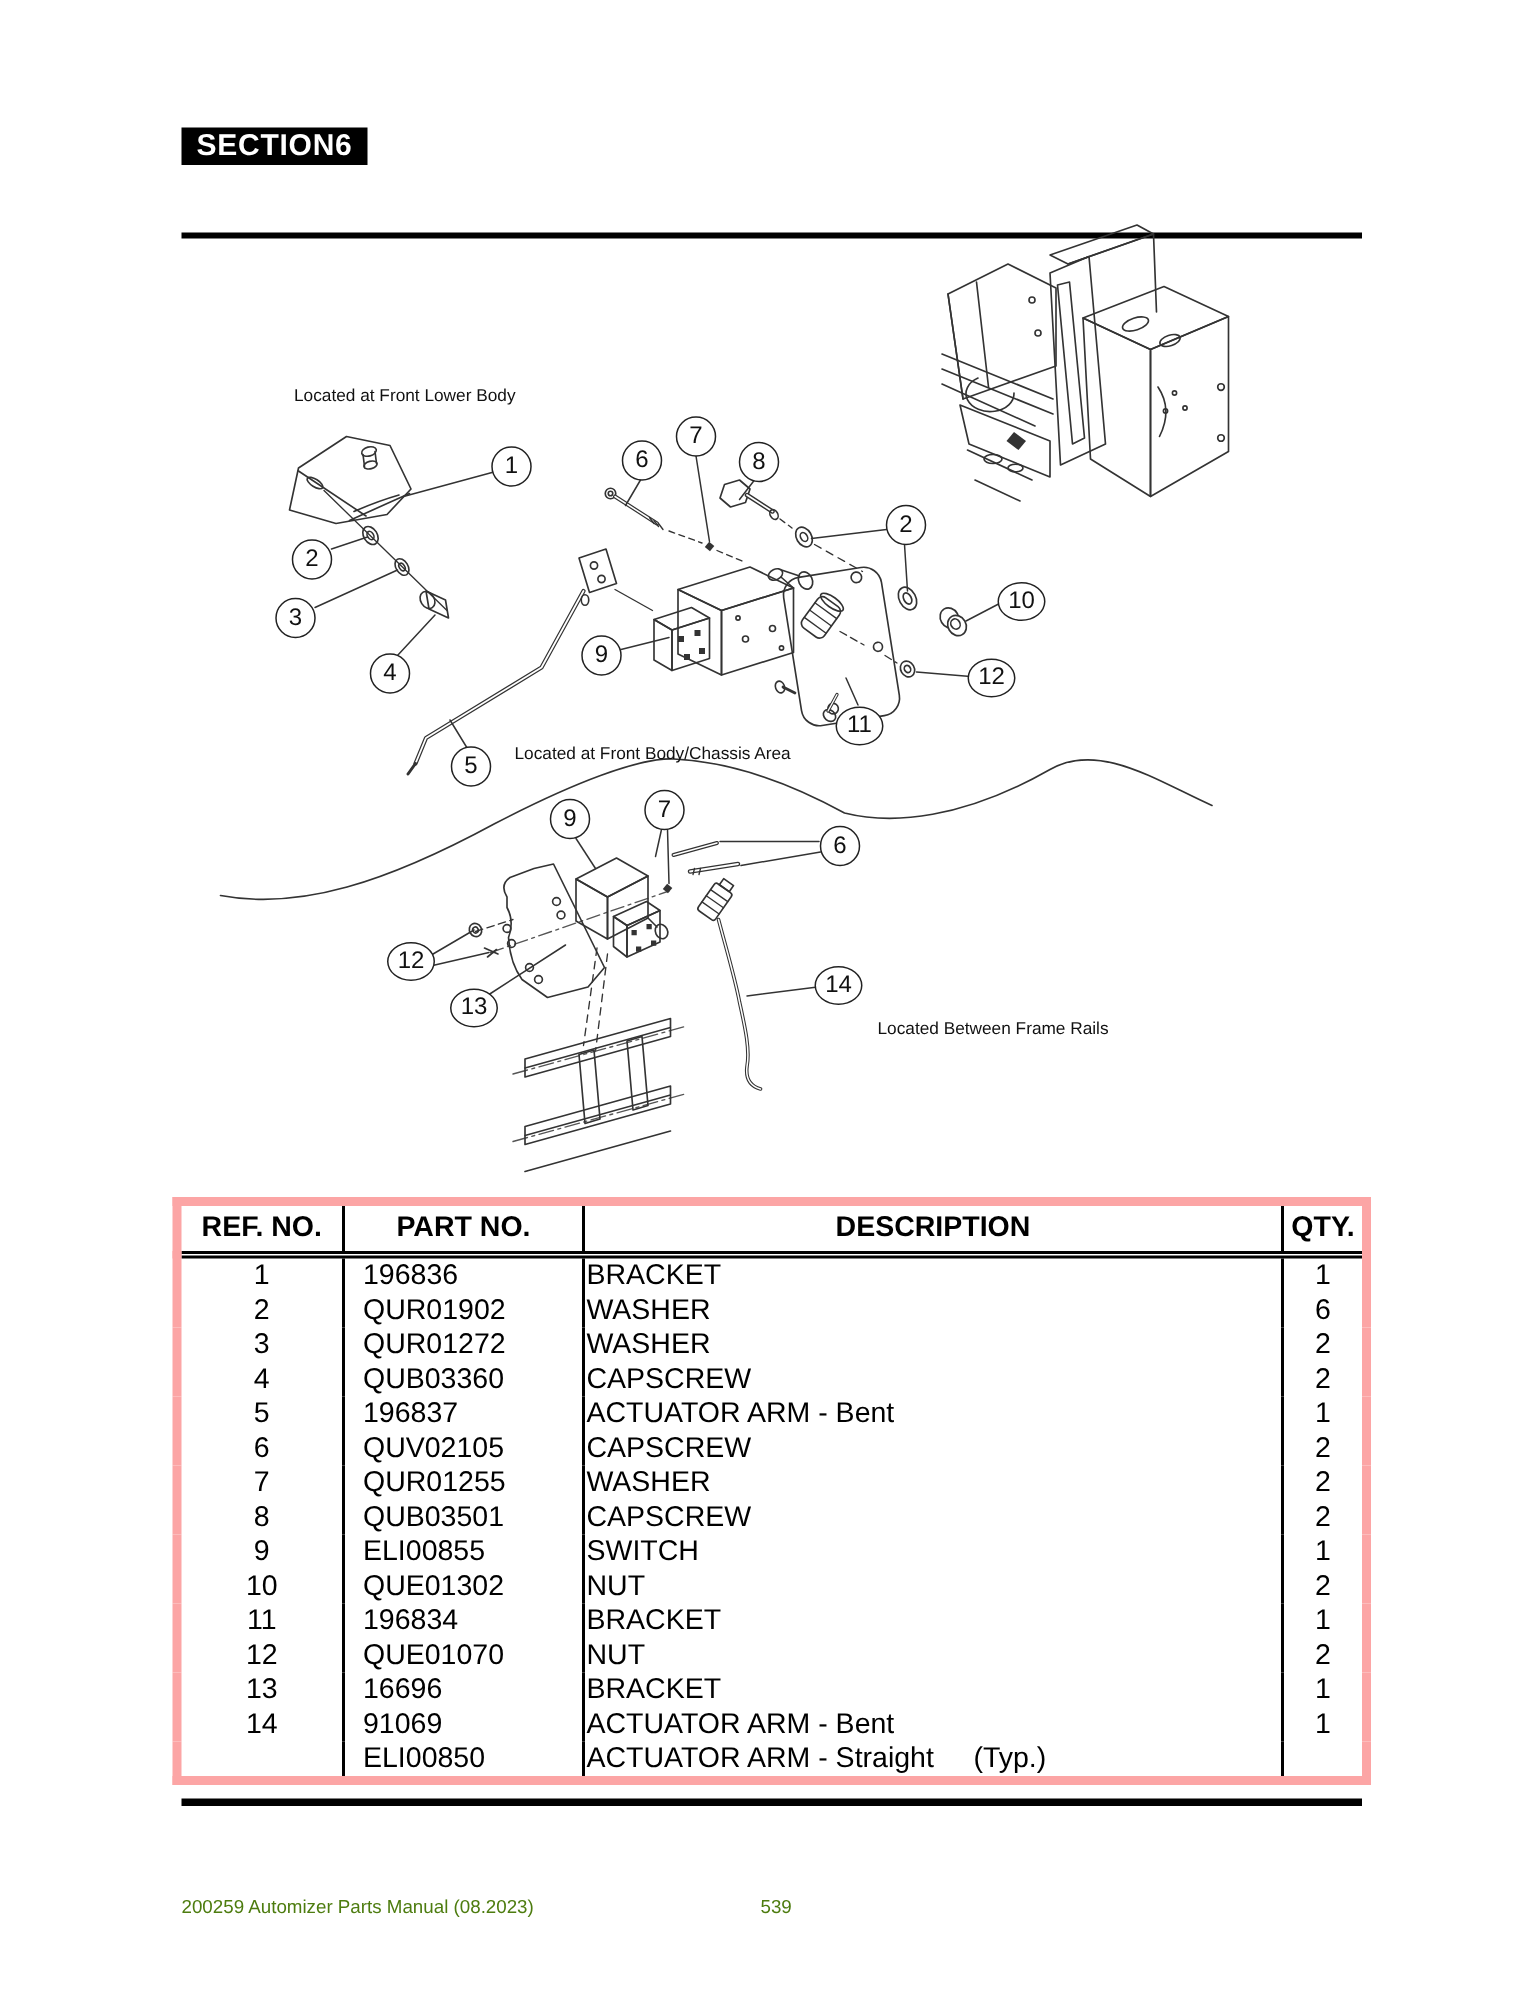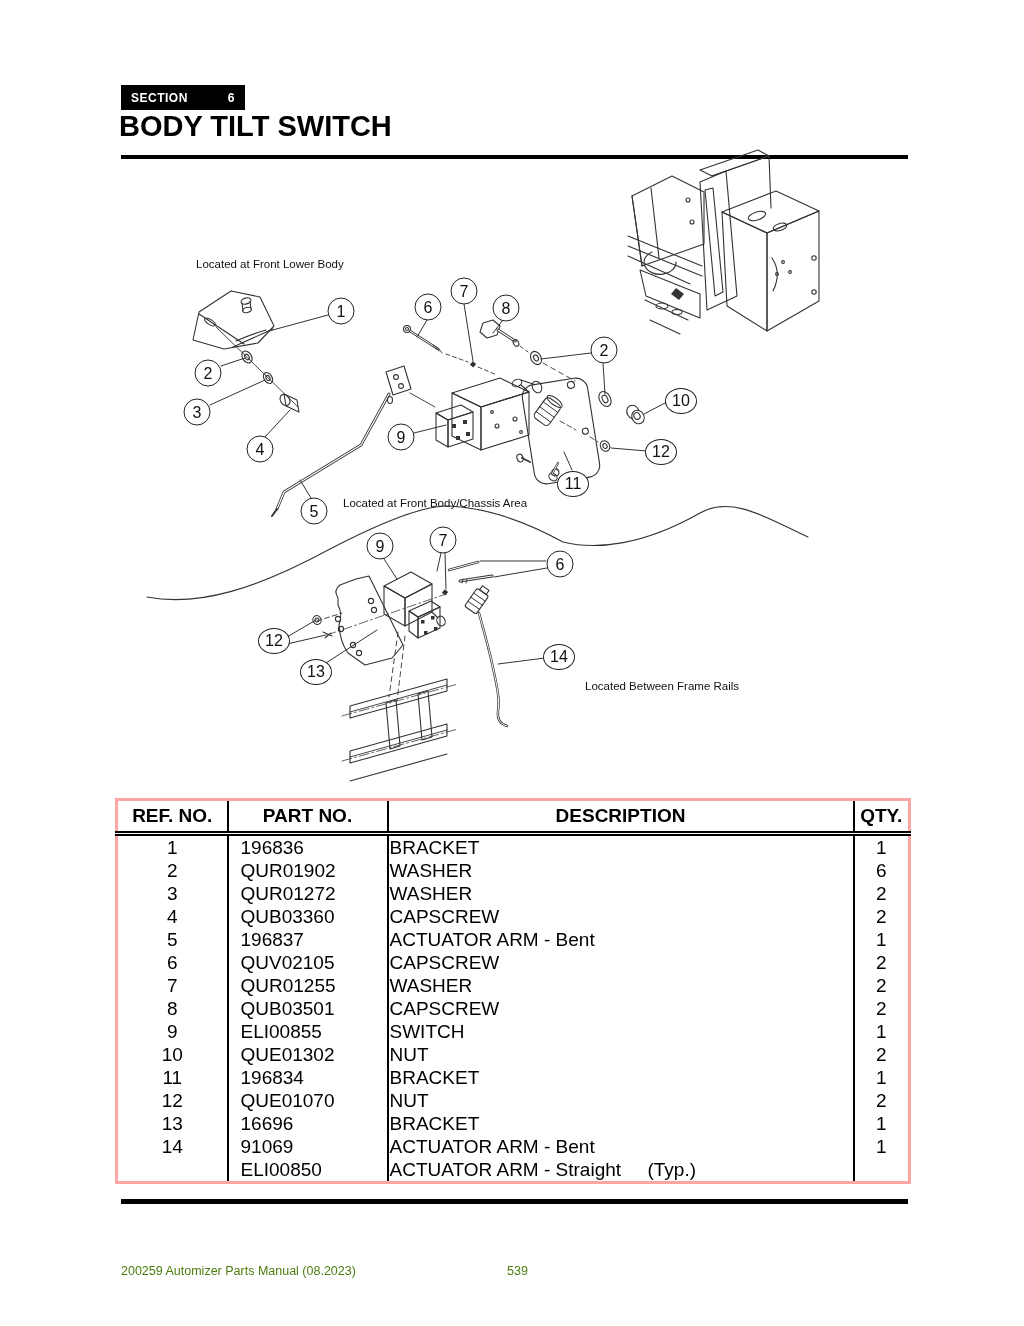--- a/index.html
+++ b/index.html
@@ -3,22 +3,22 @@
 <meta charset="utf-8">
 <style>
   html,body{margin:0;padding:0;background:#e8e8e8;}
   .page{
     position:relative;width:1024px;height:1326px;margin:0 auto;background:#ffffff;
     font-family:"Liberation Sans", sans-serif;color:#000;overflow:hidden;
   }
   
   .section-badge{
     position:absolute;left:121px;top:85px;width:124px;height:25px;background:#000;color:#fff;
-    display:flex;align-items:center;justify-content:space-between;padding:0 10px;box-sizing:border-box;
-    font-weight:bold;font-size:12px;letter-spacing:.5px;
+    display:flex;align-items:center;justify-content:flex-start;padding:0 10px;box-sizing:border-box;
+    font-weight:bold;font-size:20px;letter-spacing:.5px;
   }
   .page-title{
     position:absolute;left:119px;top:110px;font-size:29px;font-weight:bold;letter-spacing:0;white-space:nowrap;
   }
   .rule{position:absolute;background:#000;}
   .title-rule{left:121px;top:155px;width:787px;height:4px;}
   .bottom-rule{left:121px;top:1199px;width:787px;height:5px;}
   
   .diagram-svg{position:absolute;left:0;top:0;}
   .diag-label{
@@ -29,21 +29,21 @@
     background:#fff;display:flex;align-items:center;justify-content:center;
     font-size:16px;color:#111;transform:translate(-50%,-50%);box-sizing:border-box;line-height:1;
   }
   .callout.wide{width:32px;height:26px;}
   
   .parts-table{
     position:absolute;left:115px;top:798px;width:793px;border-collapse:collapse;table-layout:fixed;
     font-size:19px;
   }
   .parts-table th,.parts-table td{padding:0;overflow:hidden;white-space:nowrap;}
-  .parts-table{border:3px solid #fca5a5;}
+  .parts-table{border:6px solid #fca5a5;}
   .parts-table th{
     height:30px;font-weight:bold;font-size:19px;text-align:center;
     border-left:2px solid #000;border-right:2px solid #000;border-bottom:5px double #000;
   }
   .parts-table td{
     height:23px;line-height:23px;border-left:2px solid #000;border-right:2px solid #000;
   }
   .parts-table td.col-ref{text-align:center;}
   .parts-table td.col-part{text-align:left;padding-left:12px;}
   .parts-table td.col-desc{text-align:left;padding-left:1px;}
@@ -55,21 +55,20 @@
 </style>
 </head>
 <body>
 
 <div class="page">
 
   <div class="section-badge">
     <span>SECTION</span>
     <span>6</span>
   </div>
-  <div class="page-title">BODY TILT SWITCH</div>
   <div class="rule title-rule"></div>
 
   <svg class="diagram-svg" width="1024" height="1326" viewBox="0 0 1024 1326" fill="none" stroke="#333" stroke-width="1.1" stroke-linecap="round" stroke-linejoin="round">
 
     <g>
       <path d="M722,212 L776,191 L819,211 L767,233 Z"></path>
       <path d="M722,212 L767,233 L767,331 L727,306 Z"></path>
       <path d="M767,233 L819,211 L819,301 L767,331 Z"></path>
       <ellipse cx="757" cy="216" rx="9" ry="4" transform="rotate(-18 757 216)"></ellipse>
       <ellipse cx="780" cy="227" rx="7" ry="3.5" transform="rotate(-18 780 227)"></ellipse>

